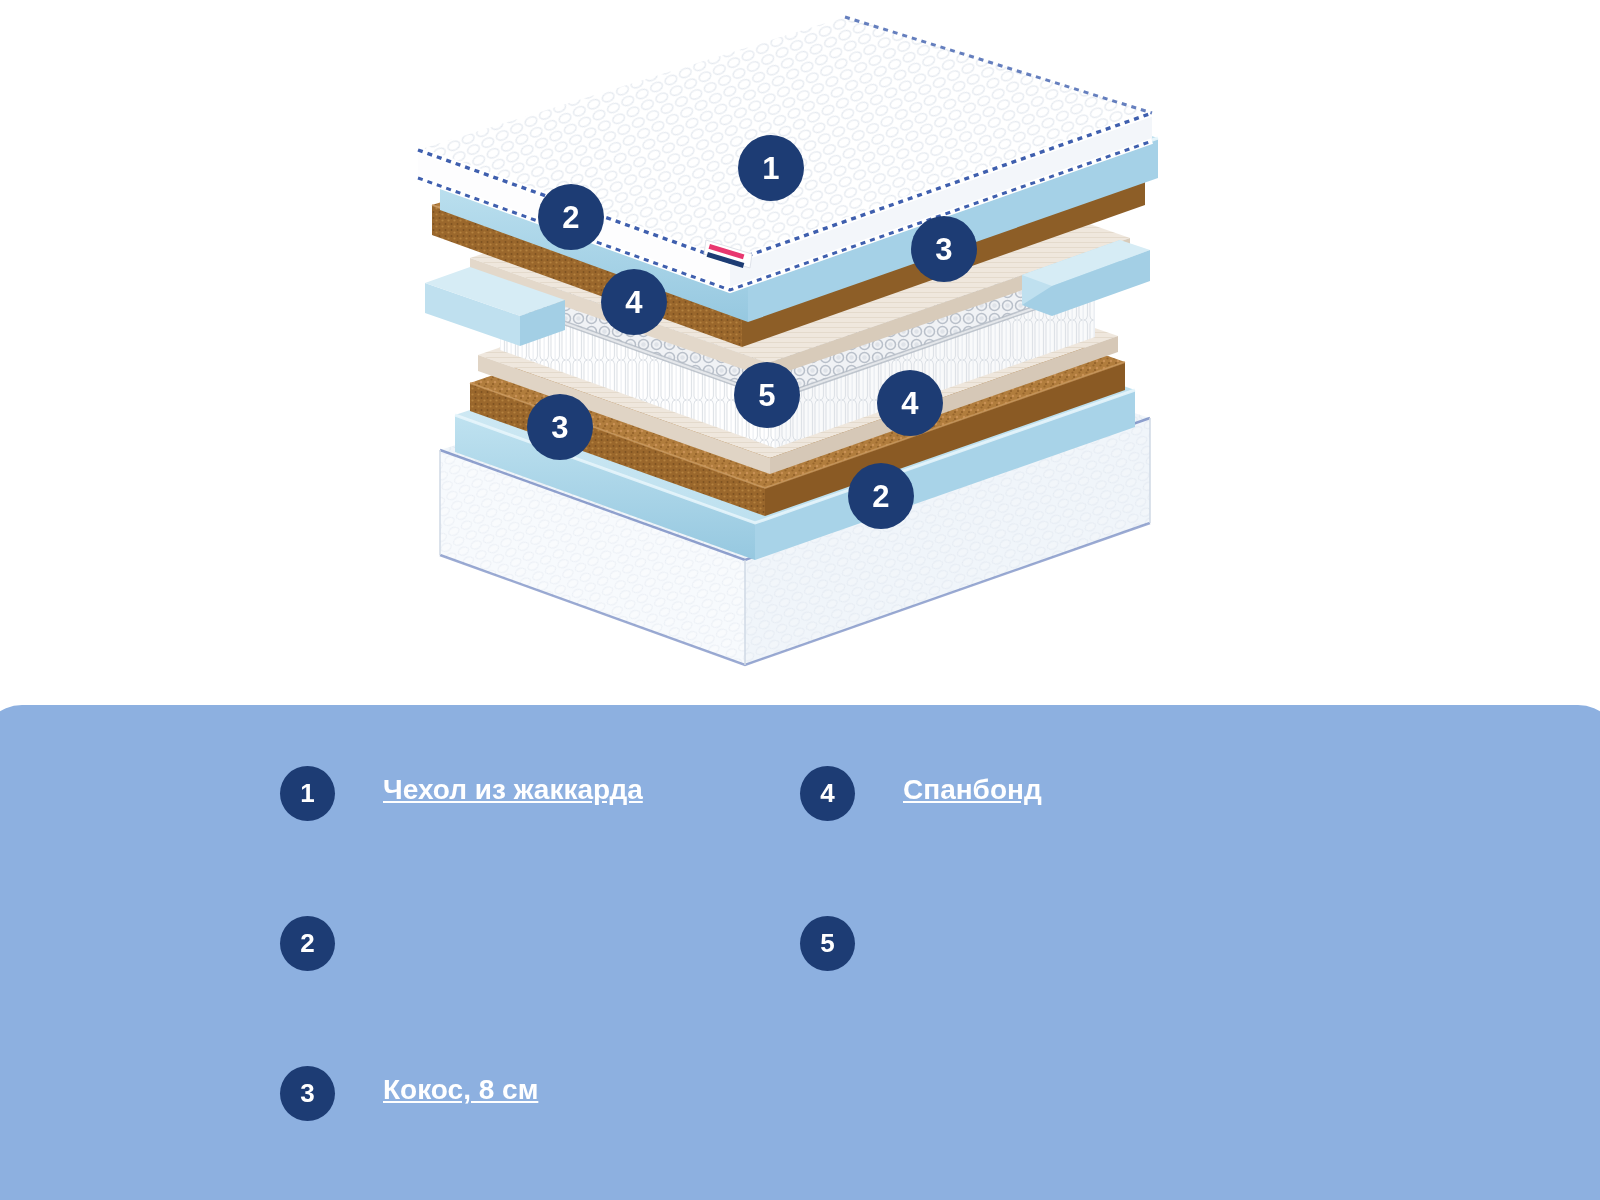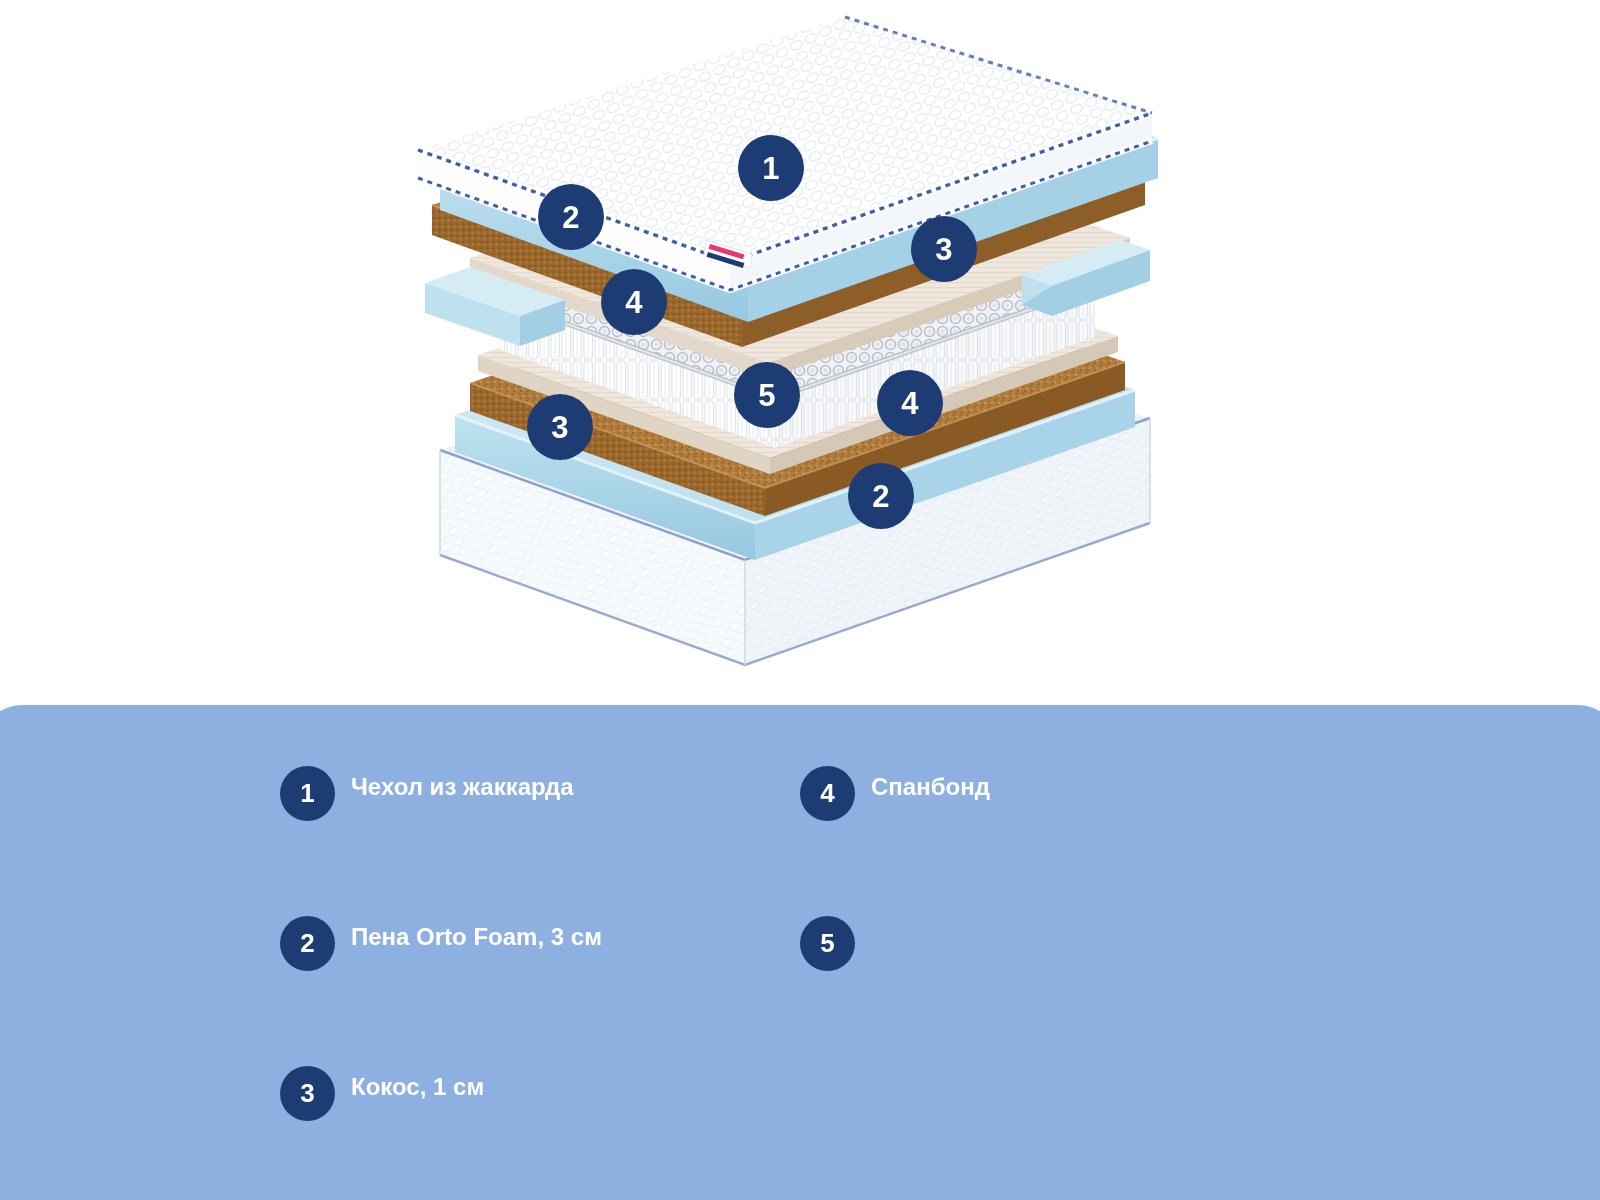--- a/index.html
+++ b/index.html
@@ -58,27 +58,28 @@
     flex: 0 0 auto;
     width: 55px; height: 55px;
     border-radius: 50%;
     background: #1d3c74;
     color: #fff;
     display: flex; align-items: center; justify-content: center;
     font-size: 26px; font-weight: 700;
     margin-top: 6px;
   }
   .legend-text {
-    margin-left: 16px;
+    margin-left: 48px;
     color: #ffffff;
-    font-size: 24px;
+    font-size: 28px;
     font-weight: 700;
     line-height: 1.28;
     padding-top: 12px;
     max-width: 420px;
+    text-decoration: underline;
   }
   .legend-text .sup { font-size: 0.62em; vertical-align: super; }
   .cell-empty { height: 150px; }
 </style>
 </head>
 <body>
 
 <div class="page">
 
   <div class="illustration">
@@ -250,28 +251,27 @@
         <div class="legend-badge">1</div>
         <div class="legend-text">Чехол из жаккарда</div>
       </div>
       <div class="legend-item">
         <div class="legend-badge">4</div>
         <div class="legend-text">Спанбонд</div>
       </div>
 
       <div class="legend-item">
         <div class="legend-badge">2</div>
-        <div class="legend-text">Пена Orto Foam, 3 см</div>
       </div>
       <div class="legend-item">
         <div class="legend-badge">5</div>
       </div>
 
       <div class="legend-item">
         <div class="legend-badge">3</div>
-        <div class="legend-text">Кокос, 1 см</div>
+        <div class="legend-text">Кокос, 8 см</div>
       </div>
       <div class="cell-empty"></div>
 
     </div>
   </div>
 
 </div>
 
 </body></html>

